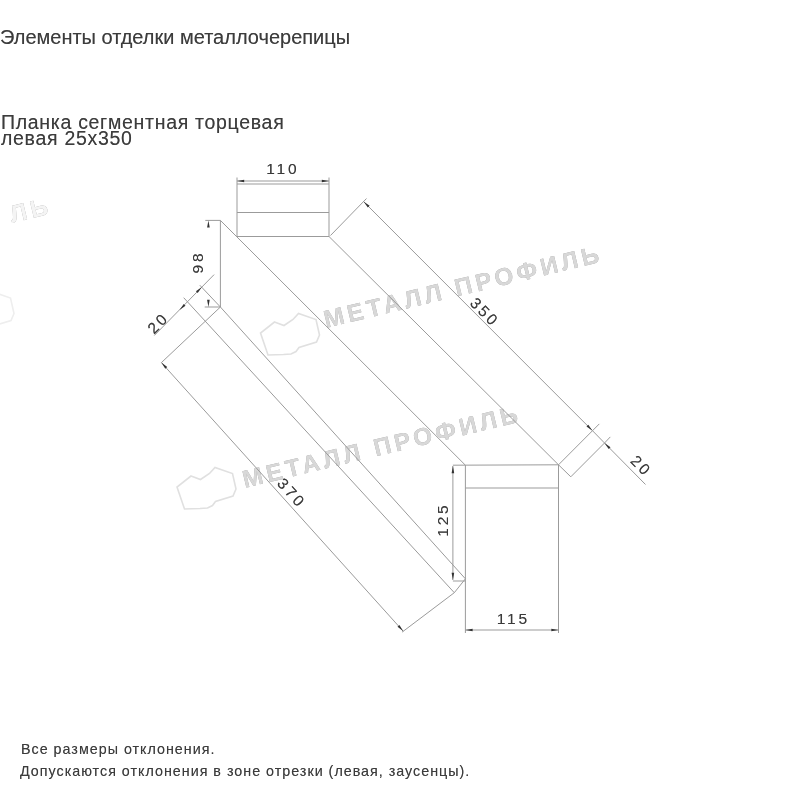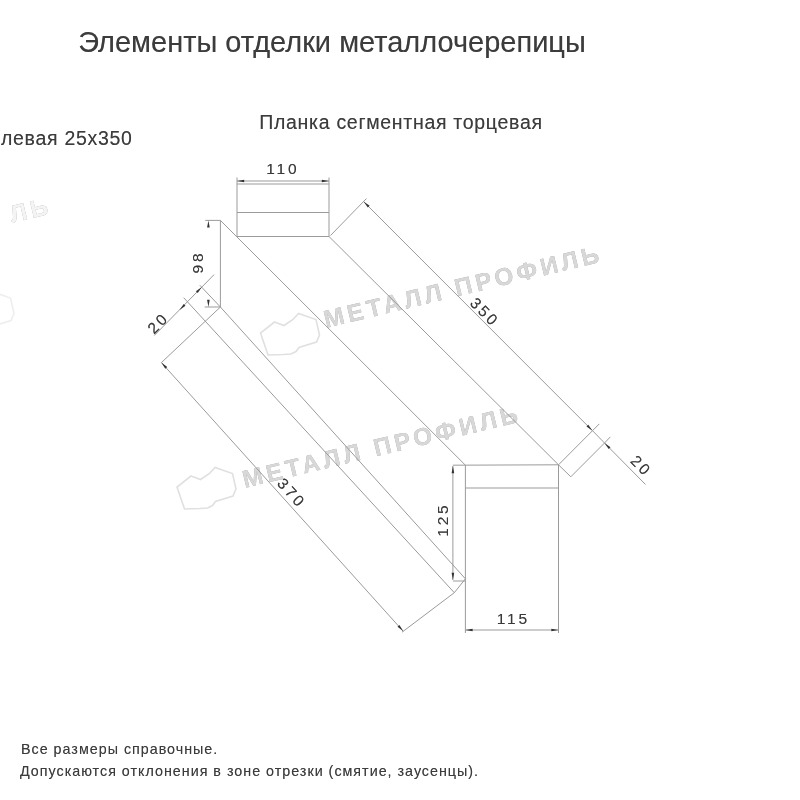--- a/index.html
+++ b/index.html
@@ -2,23 +2,23 @@
 <html><head>
 <meta charset="utf-8">
 <style>
   html,body { margin:0; padding:0; background:#ffffff; width:800px; height:800px; overflow:hidden; }
   .abs { position:absolute; font-family:"Liberation Sans", sans-serif; color:#3c3c3c; text-shadow:0 0 0.5px rgba(60,60,60,0.55); }
 </style>
 </head>
 <body>
 <div style="position:relative;width:800px;height:800px;">
 
-<div class="abs" style="left:0;top:26px;width:664px;text-align:center;font-size:29px;">Элементы отделки металлочерепицы</div>
+<div class="abs" style="left:0;top:26px;width:664px;font-size:20px;">Элементы отделки металлочерепицы</div>
 
-<div class="abs" style="left:1px;top:110.6px;width:800px;text-align:center;font-size:19.5px;letter-spacing:0.7px;">Планка сегментная торцевая</div>
+<div class="abs" style="left:1px;top:110.6px;width:800px;text-align:left;font-size:19.5px;letter-spacing:0.7px;">Планка сегментная торцевая</div>
 
 <div class="abs" style="left:1px;top:126.7px;width:800px;text-align:left;font-size:19.5px;letter-spacing:0.7px;">левая 25х350</div>
 
 <svg class="abs" style="left:0;top:0;" width="800" height="800" viewBox="0 0 800 800">
 
 <polygon points="274.5,322.0 284.0,325.5 293.0,319.5 298.5,313.5 316.0,319.5 319.5,335.0 316.5,342.0 299.0,347.5 296.0,351.5 291.0,354.0 283.5,354.5 268.0,355.0 260.5,333.0" fill="none" stroke="#e0e0e0" stroke-width="1.6"></polygon>
 
 <text x="326" y="328" transform="rotate(-13.5 326 328)" font-family="Liberation Sans, sans-serif" font-size="24.5" font-weight="bold" letter-spacing="3.6" fill="#d8d8d8">МЕТАЛЛ ПРОФИЛЬ</text>
 
 <polygon points="191.0,476.0 200.5,479.5 209.5,473.5 215.0,467.5 232.5,473.5 236.0,489.0 233.0,496.0 215.5,501.5 212.5,505.5 207.5,508.0 200.0,508.5 184.5,509.0 177.0,487.0" fill="none" stroke="#e0e0e0" stroke-width="1.6"></polygon>
@@ -116,16 +116,16 @@
 
 <text x="287.7" y="496.7" transform="rotate(48 287.7 496.7)" text-anchor="middle" font-family="Liberation Sans, sans-serif" font-size="15.5" letter-spacing="2.8" fill="#3a3a3a">370</text>
 
 <line x1="465.4" y1="630.0" x2="558.5" y2="630.0" stroke="#9b9b9b" stroke-width="1.0"></line>
 <polygon points="465.4,630.0 472.6,628.7 472.6,631.3" fill="#333333"></polygon>
 <polygon points="558.5,630.0 551.3,631.3 551.3,628.7" fill="#333333"></polygon>
 
 <text x="513.4" y="623.5" text-anchor="middle" font-family="Liberation Sans, sans-serif" font-size="15.5" letter-spacing="2.8" fill="#3a3a3a">115</text>
 </svg>
 
-<div class="abs" style="left:21px;top:741px;font-size:14.3px;letter-spacing:1px;">Все размеры справочные.</div>
+<div class="abs" style="left:21px;top:741px;font-size:14.3px;letter-spacing:1px;">Все размеры отклонения.</div>
 
-<div class="abs" style="left:20px;top:762.5px;font-size:14.3px;letter-spacing:1px;">Допускаются отклонения в зоне отрезки (смятие, заусенцы).</div>
+<div class="abs" style="left:20px;top:762.5px;font-size:14.3px;letter-spacing:1px;">Допускаются отклонения в зоне отрезки (левая, заусенцы).</div>
 </div>
 
 </body></html>

